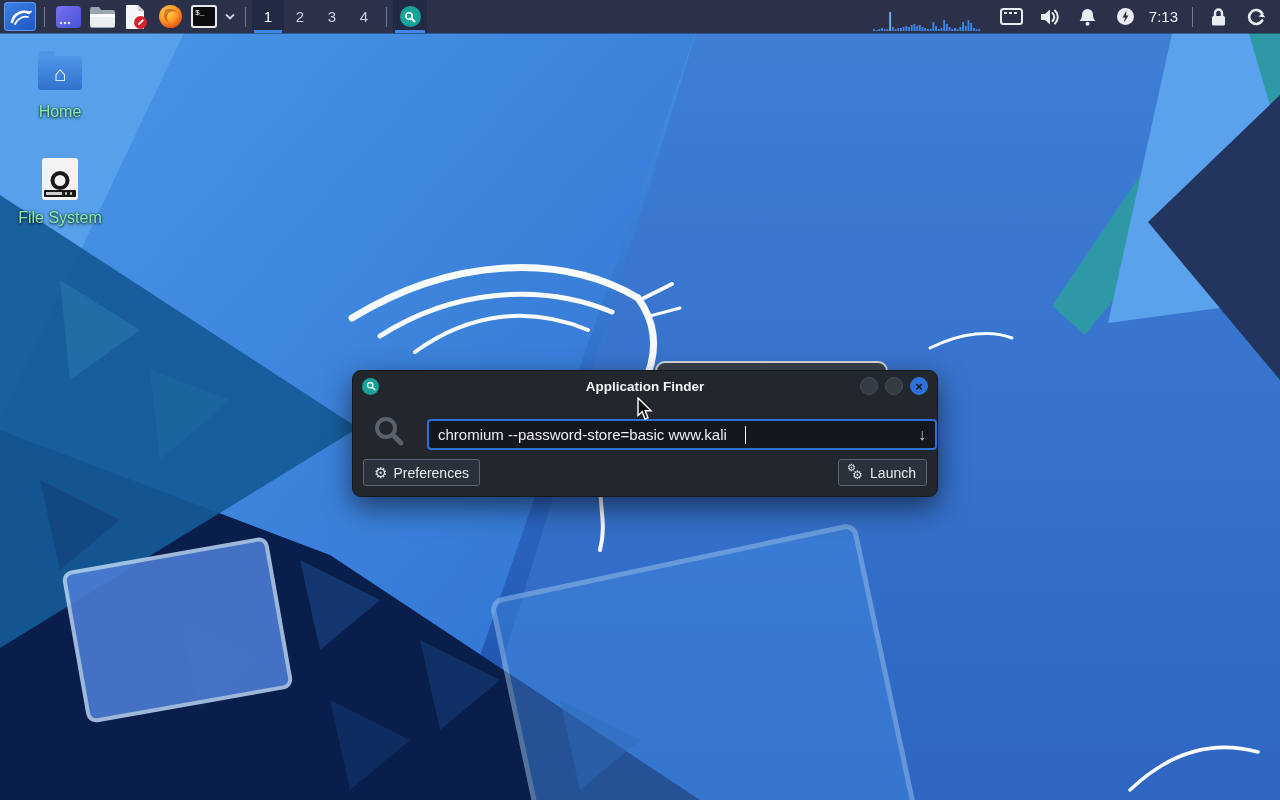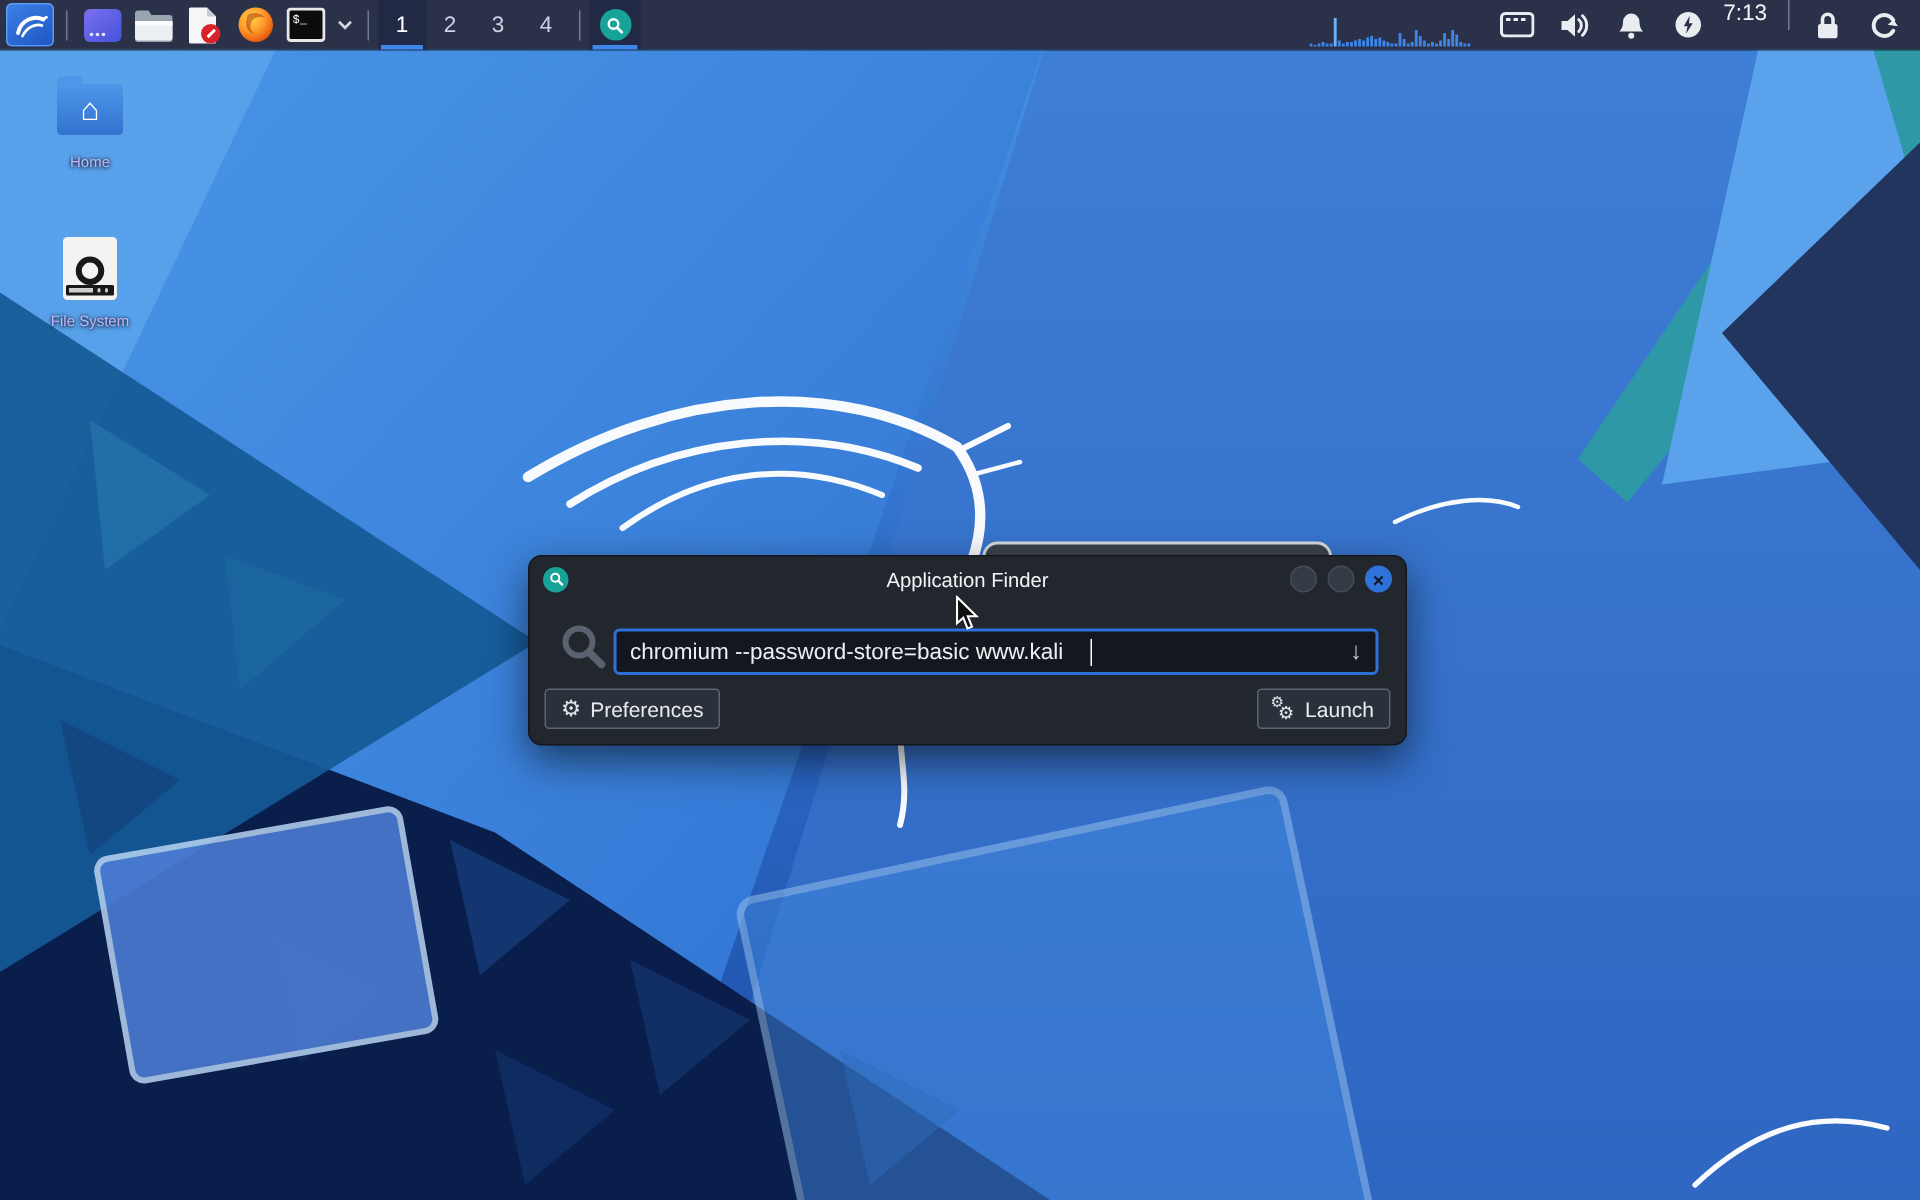--- a/index.html
+++ b/index.html
@@ -25,31 +25,31 @@
   .chev-btn { width:18px; }
   .ws-btn { width:32px; color:#c7d1e2; font-size:15px; }
   .ws-btn.active { background:#212944; color:#ffffff; }
   .ws-btn.active::after, .task-btn.active::after { content:""; position:absolute; left:2px; right:2px;
         bottom:0; height:3px; background:#3f86ea; }
   .task-btn { width:34px; }
   .task-btn.active { background:#212944; }
   .teal-circle { width:21px; height:21px; border-radius:50%; background:#17a398;
         display:flex; align-items:center; justify-content:center; }
 
-  .panel-right { margin-left:auto; display:flex; height:33px; }
+  .panel-right { margin-left:auto; display:flex; align-items:center; height:33px; }
   .graph { width:110px; height:24px; margin-right:10px; align-self:flex-end; }
   .sicon { width:24px; height:33px; display:flex; align-items:center; justify-content:center;
            margin:0 7px; flex:none; }
   .clock { color:#f0f3f7; font-size:15px; margin:0 8px 0 4px; }
 
   
   .ditem { position:absolute; left:8px; width:104px; text-align:center; z-index:5; }
   .dicon { width:46px; height:46px; margin:0 auto; position:relative;
            display:flex; align-items:center; justify-content:center; }
-  .dlabel { margin-top:7px; color:#c4b5fd; font-size:10px;
+  .dlabel { margin-top:7px; color:#86efac; font-size:16px;
             text-shadow:0 1px 3px rgba(0,0,0,.85), 0 0 2px rgba(0,0,0,.6); }
   .home-folder { width:44px; height:34px; background:linear-gradient(180deg,#4e97e8,#3272cf);
            border-radius:3px; position:relative; display:flex; align-items:center; justify-content:center; }
   .home-folder::before { content:""; position:absolute; top:-5px; left:0; width:17px; height:6px;
            background:#4e97e8; border-radius:3px 3px 0 0; }
   .home-glyph { color:#fff; font-size:21px; line-height:1; }
   .fs-drive { width:36px; height:42px; background:#f4f3f1; border-radius:3px; position:relative; }
   .fs-drive .ring { position:absolute; left:50%; top:13px; transform:translate(-50%,0);
            width:19px; height:19px; border:4px solid #17181a; border-radius:50%; }
   .fs-drive .bar { position:absolute; left:2px; right:2px; bottom:3px; height:7px; background:#17181a; border-radius:1px; }
@@ -60,30 +60,30 @@
   
   .ghost-win { position:absolute; left:655px; top:361px; width:233px; height:26px;
         background:#3b424b; border:2px solid #d6d9dc; border-radius:10px; z-index:8; }
 
   
   .finder { position:absolute; left:352px; top:370px; width:586px; height:127px;
         background:#22262d; border:1px solid #14171c; border-radius:9px; z-index:10;
         box-shadow:0 10px 28px rgba(0,0,0,.55); }
   .finder-header { position:relative; height:30px; display:flex; align-items:center; padding:0 9px; }
   .finder-title { position:absolute; left:0; right:0; text-align:center; color:#f2f4f7;
-        font-size:13.5px; font-weight:normal; pointer-events:none; }
+        font-size:13.5px; font-weight:bold; pointer-events:none; }
   .win-icon { width:17px; height:17px; border-radius:50%; background:#17a398;
         display:flex; align-items:center; justify-content:center; z-index:2; }
   .win-controls { margin-left:auto; display:flex; gap:7px; z-index:2; }
   .wc { width:18px; height:18px; border-radius:50%; background:#343b45; border:1px solid #454d59;
         display:flex; align-items:center; justify-content:center; }
   .wc.close { background:#2e72da; border-color:#2e72da; color:#10151f; font-size:13px;
         font-weight:bold; line-height:1; }
   .search-big { position:absolute; left:20px; top:44px; }
-  .cmd-input { position:absolute; left:56px; top:48px; width:510px; height:31px;
+  .cmd-input { position:absolute; left:74px; top:48px; width:510px; height:31px;
         background:#14171d; border:2px solid #2f6fd8; border-radius:4px;
         display:flex; align-items:center; padding:0 9px;gap:17px; }
   .cmd-text { color:#eceff3; font-size:15px; white-space:pre; }
   .caret { width:1.5px; height:18px; background:#ffffff; margin-left:1px; flex:none; }
   .drop-arrow { margin-left:auto; color:#c3cad4; font-size:16px; }
   .finder-footer { position:absolute; left:10px; right:10px; bottom:10px; display:flex; }
   .fbtn { display:inline-flex; align-items:center; gap:6px; background:#2b313a;
         border:1px solid #5b6574; border-radius:3px; color:#e8ecf1; font-size:14px;
         padding:3px 10px; height:27px; }
   .fbtn .gear { font-size:15px; line-height:1; color:#dfe4ea; }

